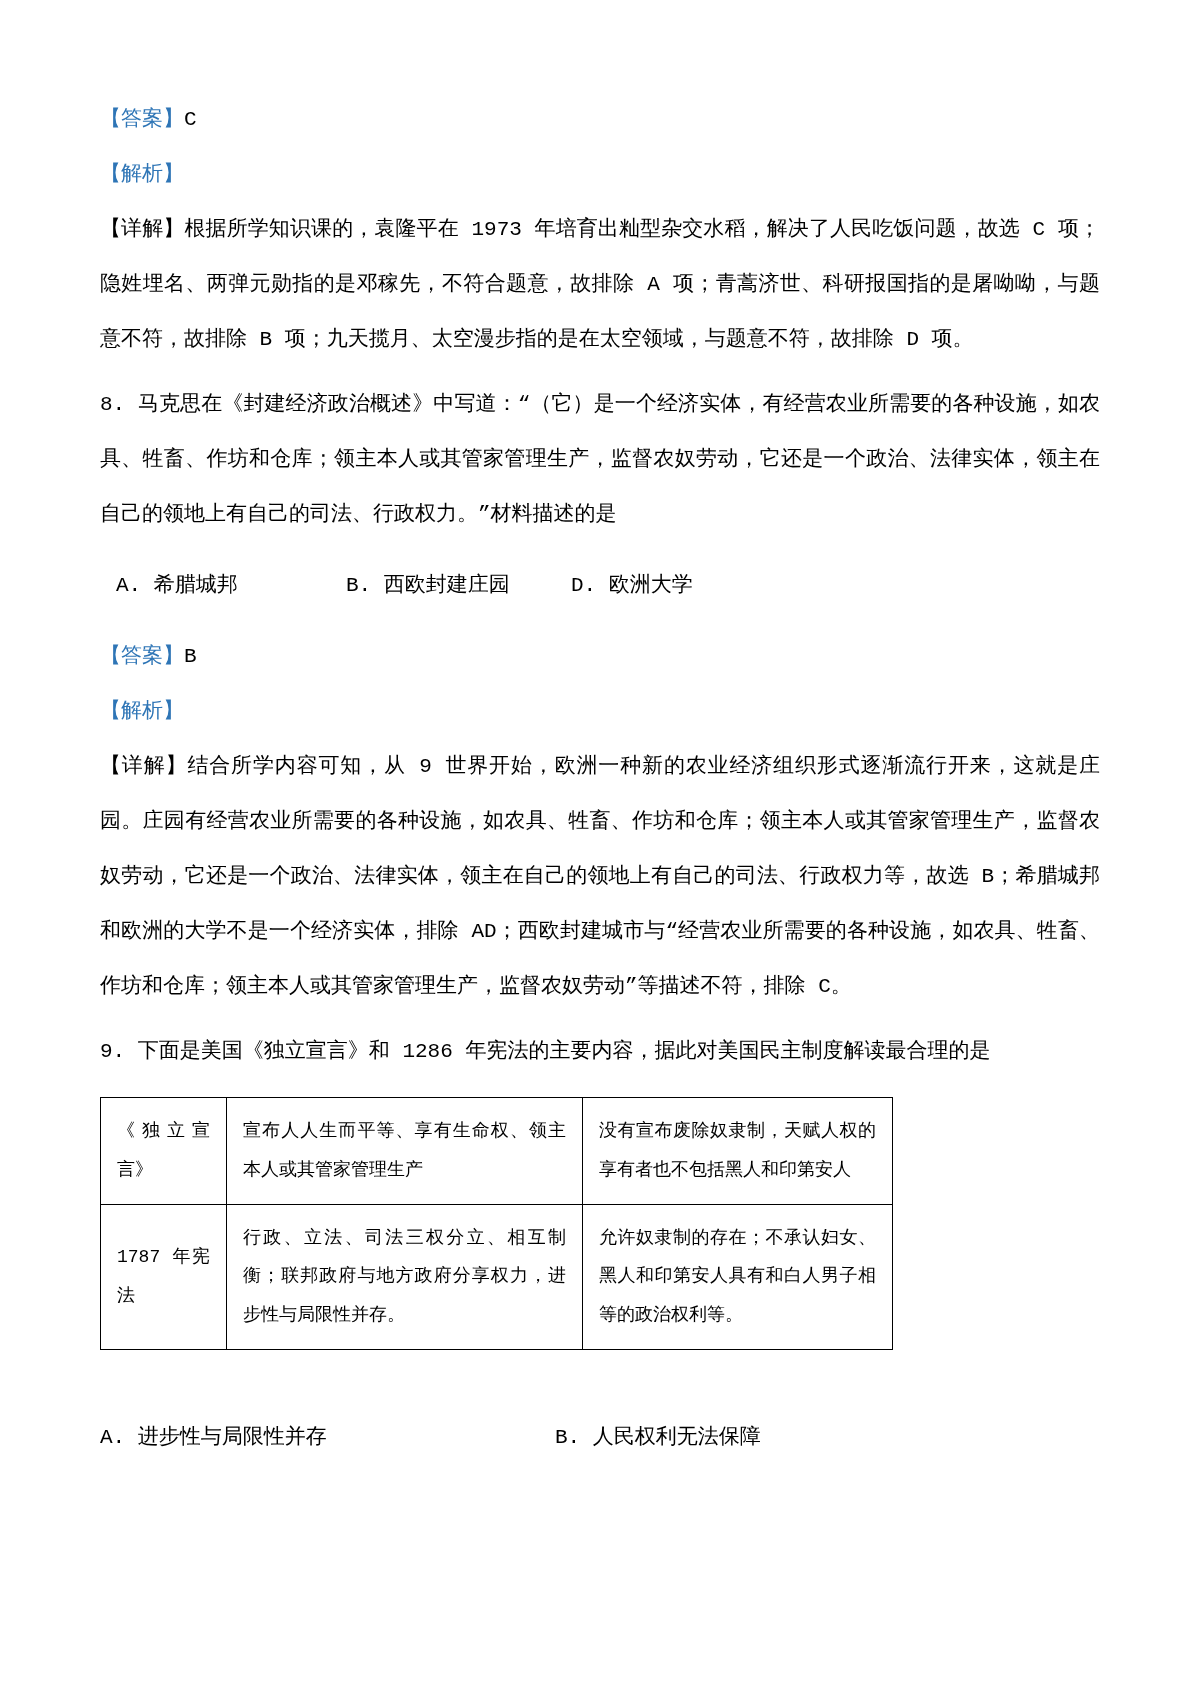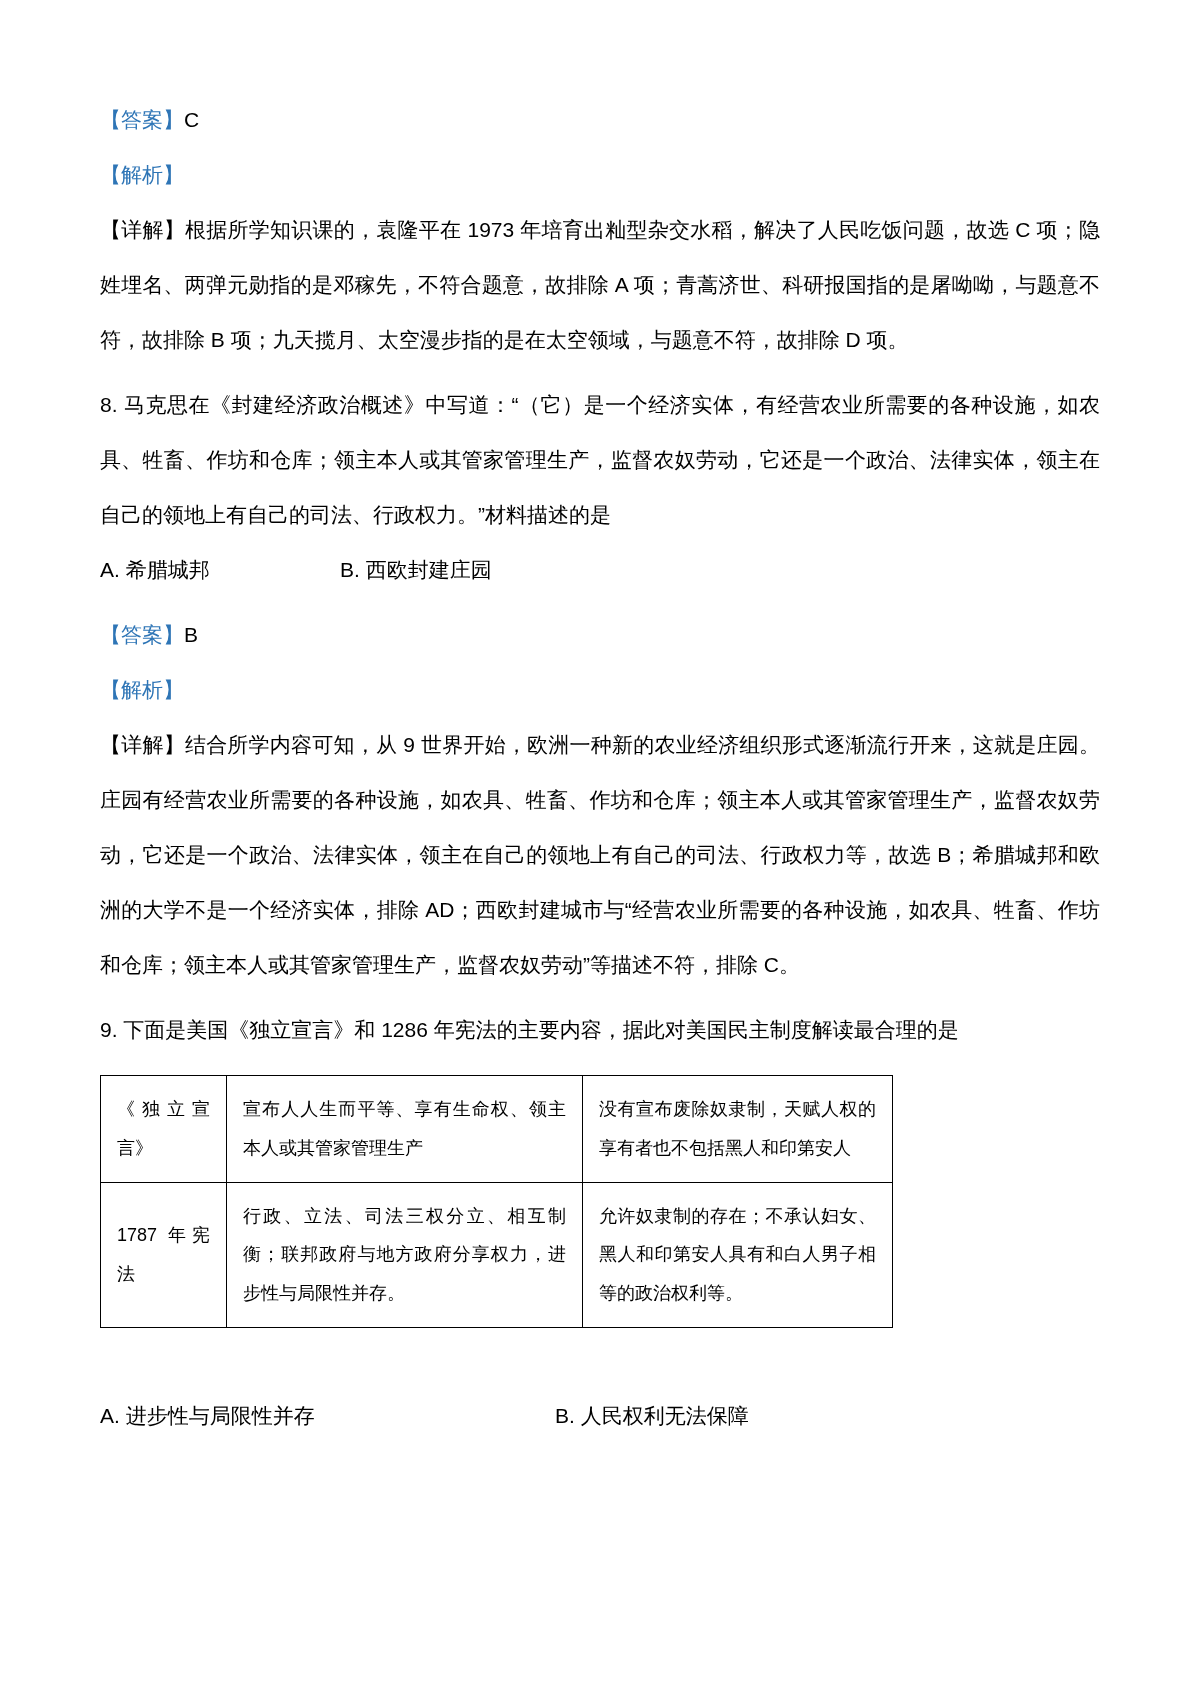--- a/index.html
+++ b/index.html
@@ -1,26 +1,26 @@
 <!DOCTYPE html>
 <html><head>
 <meta charset="utf-8">
 <style>
   html,body { margin:0; padding:0; background:#ffffff; }
   .page {
     width:1200px; height:1698px; background:#ffffff; color:#000;
-    font-family:Liberation Sans, sans-serif;
+    font-family:Liberation Mono, monospace;
     box-sizing:border-box; padding:92px 100px 0 100px;
     font-size:21px; position:relative; overflow:hidden;
   }
   .para { margin:0; line-height:2.62; text-align:justify; text-justify:inter-ideograph; }
   .single { text-align:left; }
   .label-blue { color:#2E75B6; }
   .q-block { margin-top:10px; }
-  .opt4 { display:flex; margin:0; line-height:2.62;gap:10px; }
+  .opt4 { display:flex; margin:16px; line-height:2.62; }
   .opt4 .o1 { width:230px; }
   .opt4 .o2 { width:225px; }
   .opt4 .o3 { width:230px; }
   .opt4 .o4 { flex:1; }
   table.cmp {
     border-collapse:collapse; margin-top:18px; width:792px; table-layout:fixed;
   }
   table.cmp td {
     border:1.5px solid #000; vertical-align:middle;
     padding:14px 16px; line-height:2.15; font-size:18px;
@@ -50,20 +50,21 @@
     <span>【详解】</span><span>根据所学知识课的，袁隆平在 1973 年培育出籼型杂交水稻，解决了人民吃饭问题，故选 C 项；隐姓埋名、两弹元勋指的是邓稼先，不符合题意，故排除 A 项；青蒿济世、科研报国指的是屠呦呦，与题意不符，故排除 B 项；九天揽月、太空漫步指的是在太空领域，与题意不符，故排除 D 项。</span>
   </p>
 
   <p class="para q-block">
     <span>8. 马克思在《封建经济政治概述》中写道：“（它）是一个经济实体，有经营农业所需要的各种设施，如农具、牲畜、作坊和仓库；领主本人或其管家管理生产，监督农奴劳动，它还是一个政治、法律实体，领主在自己的领地上有自己的司法、行政权力。”材料描述的是</span>
   </p>
 
   <div class="opt4">
     <span class="o1">A. 希腊城邦</span>
     <span class="o2">B. 西欧封建庄园</span>
+    <span class="o4">D. 欧洲大学</span>
   </div>
 
   <p class="para single q-block">
     <span class="label-blue">【答案】</span><span>B</span>
   </p>
 
   <p class="para single">
     <span class="label-blue">【解析】</span>
   </p>
 

